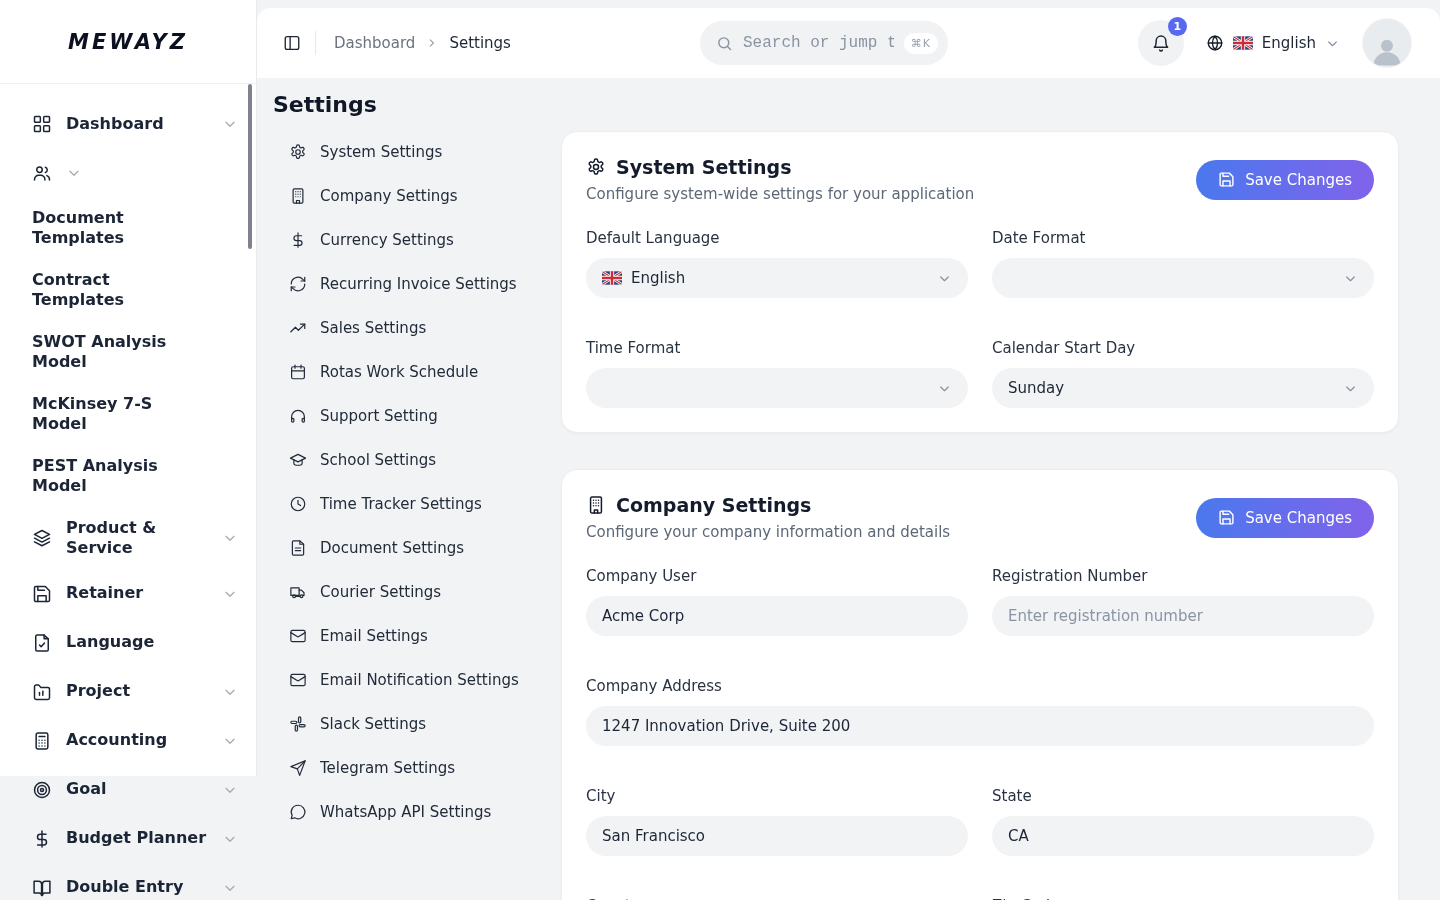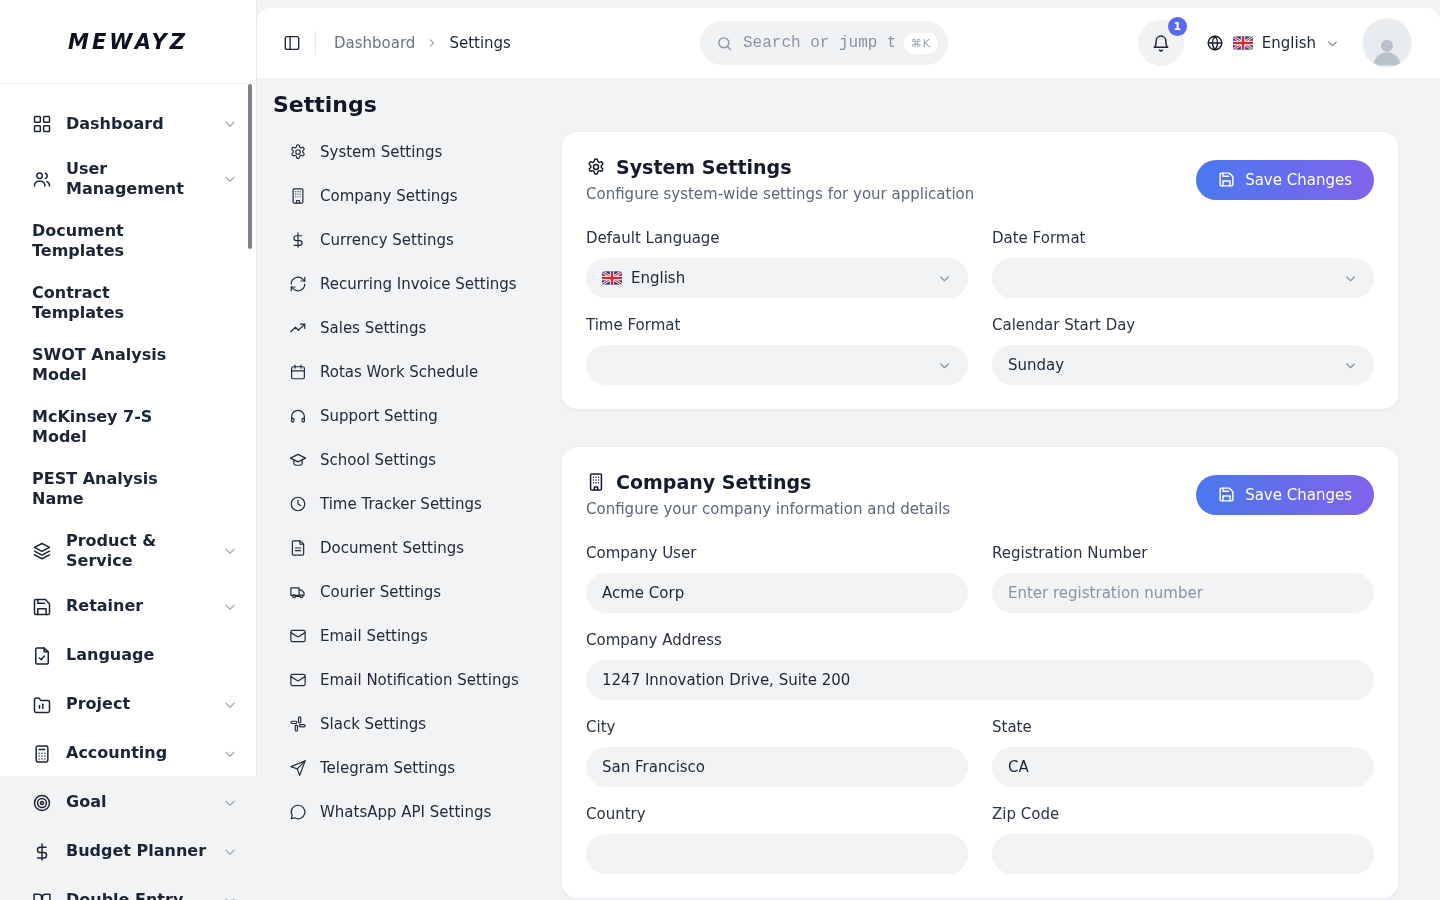--- a/index.html
+++ b/index.html
@@ -89,21 +89,21 @@
   .title-row .c-ico { width:20px; color:#141c2c; }
   .card-title { font-size:19px; font-weight:700; color:#141c2c; }
   .card-sub { margin-top:7px; font-size:15px; color:#5d6877; }
   .save-btn {
     display:flex; align-items:center; gap:10px; height:40px; padding:0 22px;
     border:none; border-radius:20px; color:#fff; font-size:15px; font-family:inherit; cursor:pointer;
     background:linear-gradient(90deg,#4a78ee 0%,#8163ea 100%);
   }
   .save-btn .sv-ico { width:17px; color:#fff; }
 
-  .fields { margin-top:26px; display:grid; grid-template-columns:1fr 1fr; gap:18px 24px; }
+  .fields { margin-top:26px; display:grid; grid-template-columns:1fr 1fr; gap:41px 24px; }
   .field.full { grid-column:1 / -1; }
   .field > label { display:block; font-size:15px; color:#2a3342; margin-bottom:11px; }
   .pill-select {
     height:40px; background:#f1f3f5; border-radius:20px; display:flex; align-items:center;
     padding:0 16px; gap:9px; cursor:pointer;
   }
   .pill-select .val { flex:1; color:#1d2636; }
   .pill-select .chev { width:15px; color:#8a94a4; flex:0 0 15px; }
   .pill-input {
     width:100%; height:40px; background:#f1f3f5; border:none; border-radius:20px;
@@ -137,21 +137,20 @@
   </div>
   <div class="side-item">
     <span class="s-ico">
           <svg class="ic" width="20" height="20" viewBox="0 0 24 24">
             <circle cx="9" cy="8" r="3.3"></circle>
             <path d="M3 20.5v-.8a5 5 0 0 1 5-5h2.5a5 5 0 0 1 5 5v.8"></path>
             <path d="M16 5.2a3.3 3.3 0 0 1 0 6.3"></path>
             <path d="M21 20.5v-.8a5 5 0 0 0-3.2-4.6"></path>
           </svg>
         </span>
-    <span class="lbl">User Management</span>
     <span class="chev">
           <svg class="ic" width="16" height="16" viewBox="0 0 24 24" style="stroke-width:2">
             <path d="m6 9.5 6 6 6-6"></path>
           </svg>
         </span>
   </div>
   <div class="side-item">
 
     <span class="lbl">Document Templates</span>
 
@@ -166,21 +165,21 @@
     <span class="lbl">SWOT Analysis Model</span>
 
   </div>
   <div class="side-item">
 
     <span class="lbl">McKinsey 7-S Model</span>
 
   </div>
   <div class="side-item">
 
-    <span class="lbl">PEST Analysis Name</span>
+    <span class="lbl">PEST Analysis Model</span>
 
   </div>
   <div class="side-item">
     <span class="s-ico">
           <svg class="ic" width="20" height="20" viewBox="0 0 24 24">
             <path d="m12 3 9 4.7-9 4.7-9-4.7L12 3z"></path>
             <path d="m3 12.2 9 4.7 9-4.7"></path>
             <path d="m3 16.6 9 4.7 9-4.7"></path>
           </svg>
         </span>

